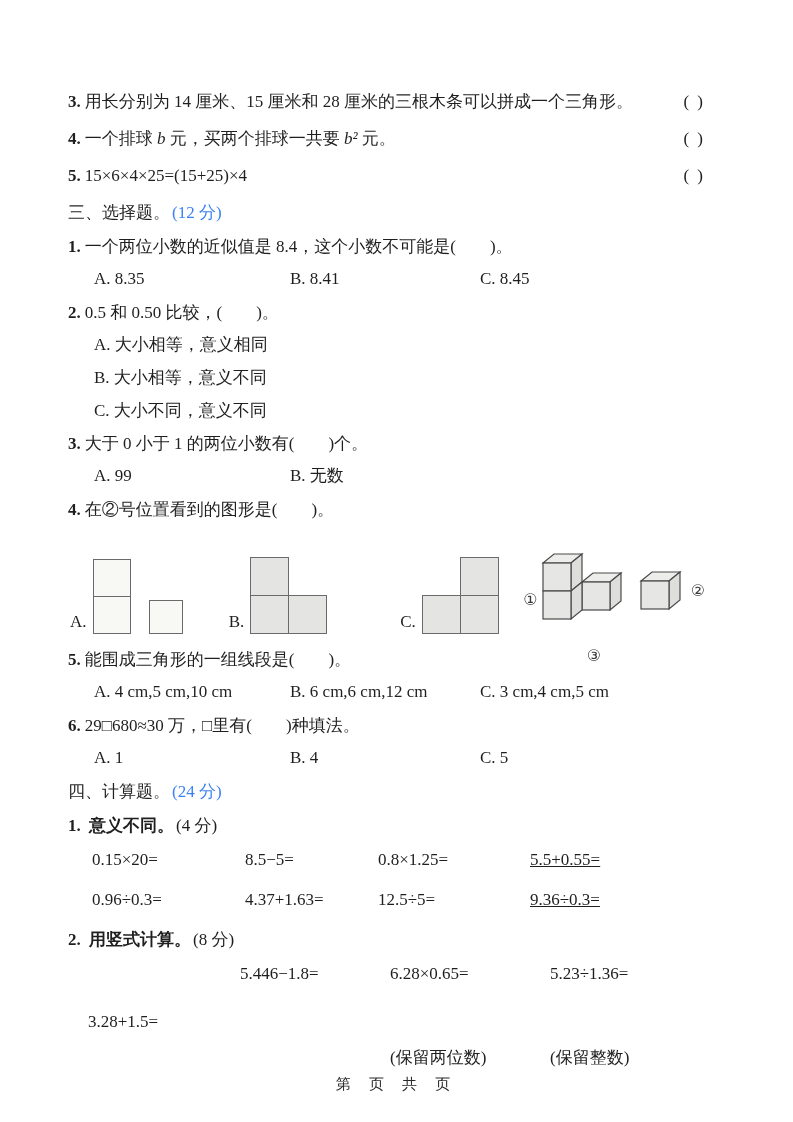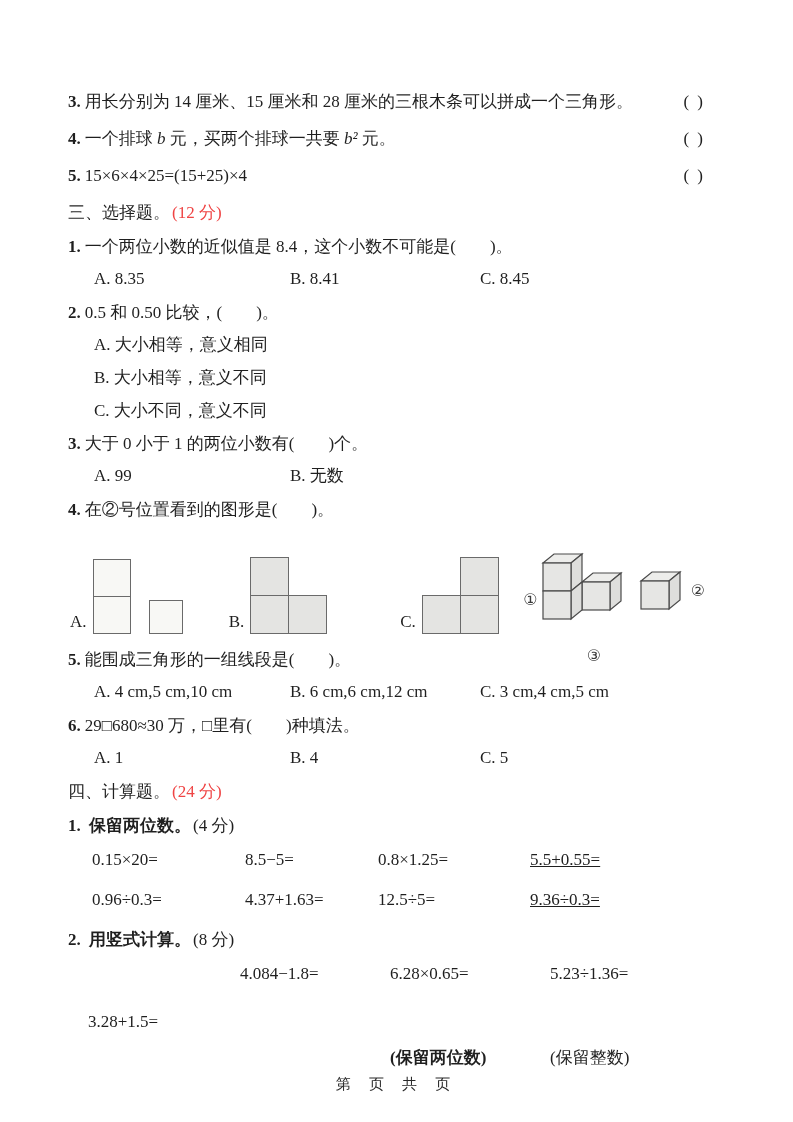--- a/index.html
+++ b/index.html
@@ -17,21 +17,21 @@
   
   .tf-row { display:flex; align-items:baseline; margin-bottom:13px; }
   .tf-num { font-weight:bold; margin-right:4px; white-space:nowrap; }
   .tf-text { flex:1; }
   .tf-paren { white-space:nowrap; letter-spacing:2px; }
   .var { font-style:italic; font-family:"Liberation Serif",serif; }
 
   
   .sec-header { margin:6px 0 10px 0; }
   .sec-title { font-weight:400; }
-  .sec-score { color:#ef4444; margin-left:2px; }
+  .sec-score { color:#3b82f6; margin-left:2px; }
   .sub-header { margin:4px 0 10px 0; }
   .sub-num { font-weight:bold; margin-right:4px; }
   .sub-title { font-weight:600; }
   .sub-score { margin-left:2px; }
 
   
   .q-row { display:flex; align-items:baseline; margin-bottom:8px; }
   .q-num { font-weight:bold; margin-right:4px; white-space:nowrap; }
   .q-text { flex:1; }
   .opt-row { display:flex; margin:0 0 10px 26px; }
@@ -68,21 +68,21 @@
   .circ-2 { margin-left:8px; }
 
   
   .eq-row1 { display:flex; margin:2px 0 16px 24px; }
   .eq-row1 .ec1 { width:153px; } .eq-row1 .ec2 { width:133px; }
   .eq-row1 .ec3 { width:152px; } .eq-row1 .ec4 { flex:1;text-decoration:underline; }
   .eq-row2 { display:flex; margin:4px 0 12px 20px; }
   .eq-row2 .ec1 { width:152px;margin-top:48px; } .eq-row2 .ec2 { width:150px; }
   .eq-row2 .ec3 { width:160px; } .eq-row2 .ec4 { flex:1; }
   .note-row { display:flex; margin:8px 0 0 322px; }
-  .note-row .nc1 { width:160px;font-weight:bold; }
+  .note-row .nc1 { width:160px; }
   .note-row .nc2 { flex:1; }
 
   .footer {
     position:absolute; left:0; right:0; bottom:28px;
     text-align:center;
     font-family:"Liberation Sans","DejaVu Sans",sans-serif;
     font-size:15px; letter-spacing:7px; color:#2a2a2a;
   }
   svg { display:block; }
 </style>
@@ -228,42 +228,42 @@
       <span class="oc2">B. 4</span>
       <span class="oc3">C. 5</span>
     </div>
 
     <div class="sec-header">
       <span class="sec-title">四、计算题。</span><span class="sec-score">(24 分)</span>
     </div>
 
     <div class="sub-header">
       <span class="sub-num">1.</span>
-      <span class="sub-title">保留两位数。</span><span class="sub-score">(4 分)</span>
+      <span class="sub-title">意义不同。</span><span class="sub-score">(4 分)</span>
     </div>
     <div class="eq-row1">
       <span class="ec1">0.15×20=</span>
       <span class="ec2">8.5−5=</span>
       <span class="ec3">0.8×1.25=</span>
       <span class="ec4">5.5+0.55=</span>
     </div>
     <div class="eq-row1">
       <span class="ec1">0.96÷0.3=</span>
       <span class="ec2">4.37+1.63=</span>
       <span class="ec3">12.5÷5=</span>
       <span class="ec4">9.36÷0.3=</span>
     </div>
 
     <div class="sub-header">
       <span class="sub-num">2.</span>
       <span class="sub-title">用竖式计算。</span><span class="sub-score">(8 分)</span>
     </div>
     <div class="eq-row2">
       <span class="ec1">3.28+1.5=</span>
-      <span class="ec2">4.084−1.8=</span>
+      <span class="ec2">5.446−1.8=</span>
       <span class="ec3">6.28×0.65=</span>
       <span class="ec4">5.23÷1.36=</span>
     </div>
     <div class="note-row">
       <span class="nc1">(保留两位数)</span>
       <span class="nc2">(保留整数)</span>
     </div>
 
   </div>
 

